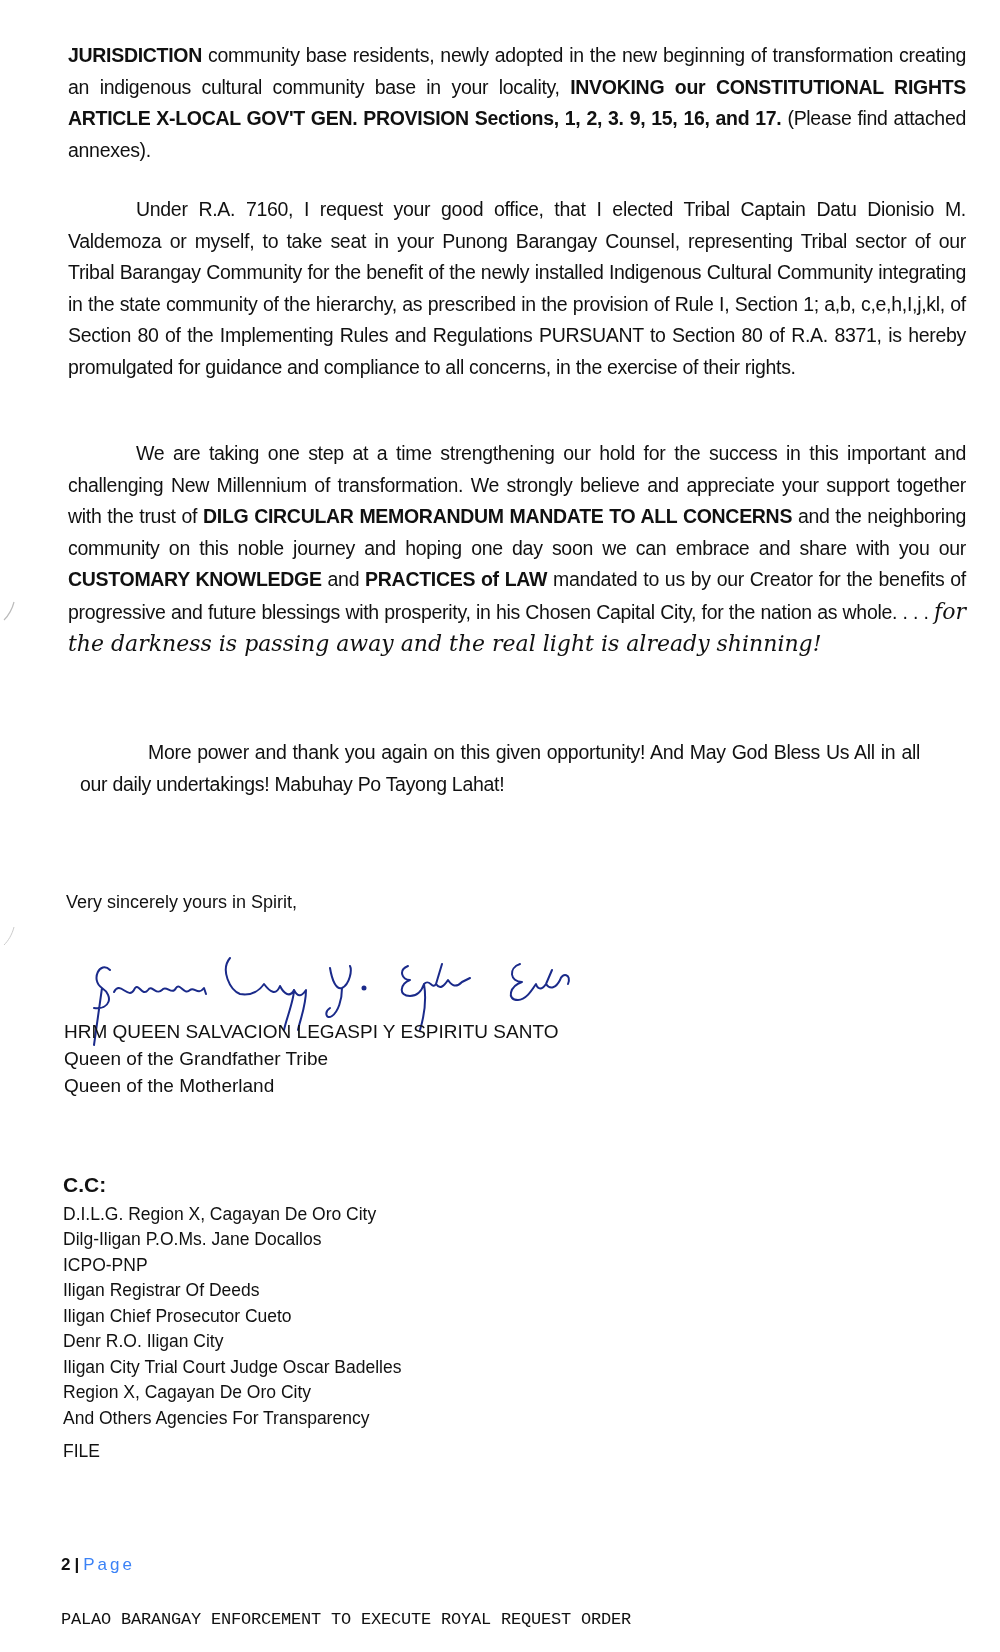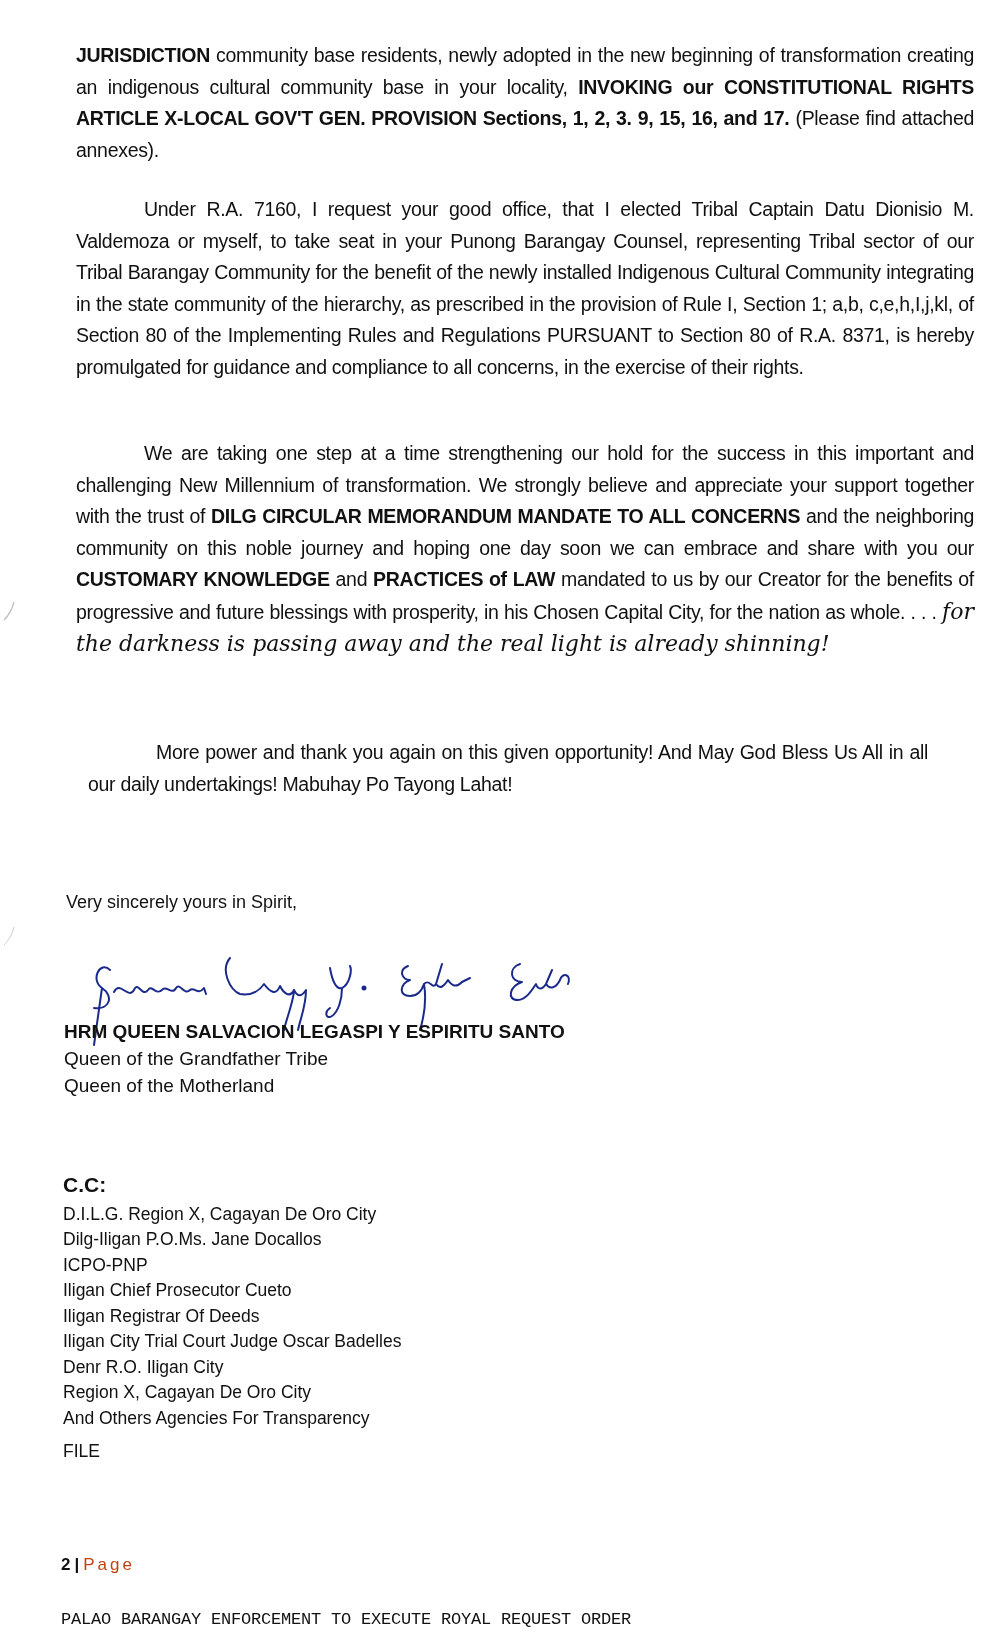--- a/index.html
+++ b/index.html
@@ -1,34 +1,34 @@
 <!DOCTYPE html>
 <html><head>
 <meta charset="utf-8">
 <style>
   html, body { margin: 0; padding: 0; background: #ffffff; }
   body { width: 1000px; height: 1652px; position: relative; overflow: hidden;
          font-family: "Liberation Sans", "DejaVu Sans", sans-serif; color: #111; }
   .page { position: absolute; left: 0; top: 0; width: 1000px; height: 1652px; background: #fff; }
-  .para { position: absolute; left: 76px; width: 898px; font-size: 19.5px; line-height: 31.5px;
+  .para { position: absolute; left: 68px; width: 898px; font-size: 19.5px; line-height: 31.5px;
           text-align: justify; letter-spacing: -0.3px; }
   .para b { font-weight: bold; }
   .indent { text-indent: 68px; }
   .script { font-family: "DejaVu Serif", serif; font-style: italic; font-size: 22px; letter-spacing: 0; }
   .closing { position: absolute; left: 66px; top: 892px; font-size: 18px; }
   .sig-block { position: absolute; left: 64px; top: 1018px; font-size: 19px; line-height: 27px; }
-  .sig-name { font-weight: bold; font-size: 19px; }
+  .sig-name { font-weight: normal; font-size: 19px; }
   .signature { position: absolute; left: 80px; top: 950px; width: 520px; height: 100px; }
   .cc { position: absolute; left: 63px; top: 1172px; font-size: 17.5px; line-height: 25.5px; }
   .cc-title { font-weight: bold; font-size: 21px; margin-bottom: 4px; }
   .cc-file { margin-top: 8px; }
   .footer-page { position: absolute; left: 61px; top: 1555px; font-size: 17px; }
   .footer-page .num { font-weight: bold; }
   .footer-page .sep { font-weight: bold; margin: 0 4px; }
-  .footer-page .pg { color: #c2410c; letter-spacing: 3px; }
+  .footer-page .pg { color: #3b82f6; letter-spacing: 3px; }
   .footer-title { position: absolute; left: 61px; top: 1610px; font-size: 17px; letter-spacing: -0.2px; font-family: Liberation Mono, monospace; }
   .stray { position: absolute; left: 2px; width: 14px; height: 22px; }
 </style>
 </head>
 <body>
 
 <div class="page">
 
   <p class="para" style="top:40px; margin:0;"><b>JURISDICTION</b><span> community base residents,  newly adopted in the new beginning of transformation creating an indigenous cultural community base in your locality, </span><b>INVOKING our CONSTITUTIONAL RIGHTS ARTICLE X-LOCAL GOV'T GEN. PROVISION Sections, 1, 2, 3. 9, 15, 16, and 17.</b><span> (Please find attached annexes).</span></p>
 
@@ -56,24 +56,24 @@
     <div class="sig-name">HRM QUEEN SALVACION LEGASPI Y ESPIRITU SANTO</div>
     <div>Queen of the Grandfather Tribe</div>
     <div>Queen of the Motherland</div>
   </div>
 
   <div class="cc">
     <div class="cc-title">C.C:</div>
     <div>D.I.L.G.  Region X, Cagayan De Oro City</div>
     <div>Dilg-Iligan P.O.Ms. Jane Docallos</div>
     <div>ICPO-PNP</div>
+    <div>Iligan Registrar Of Deeds</div>
     <div>Iligan Chief Prosecutor Cueto</div>
-    <div>Iligan Registrar Of Deeds</div>
+    <div>Denr R.O. Iligan City</div>
     <div>Iligan City Trial Court Judge Oscar Badelles</div>
-    <div>Denr R.O. Iligan City</div>
     <div>Region X, Cagayan De Oro  City</div>
     <div>And Others Agencies For Transparency</div>
     <div class="cc-file">FILE</div>
   </div>
 
   <div class="footer-page">
     <span class="num">2</span><span class="sep">|</span><span class="pg">Page</span>
   </div>
 
   <div class="footer-title">PALAO BARANGAY  ENFORCEMENT TO EXECUTE ROYAL REQUEST ORDER</div>

